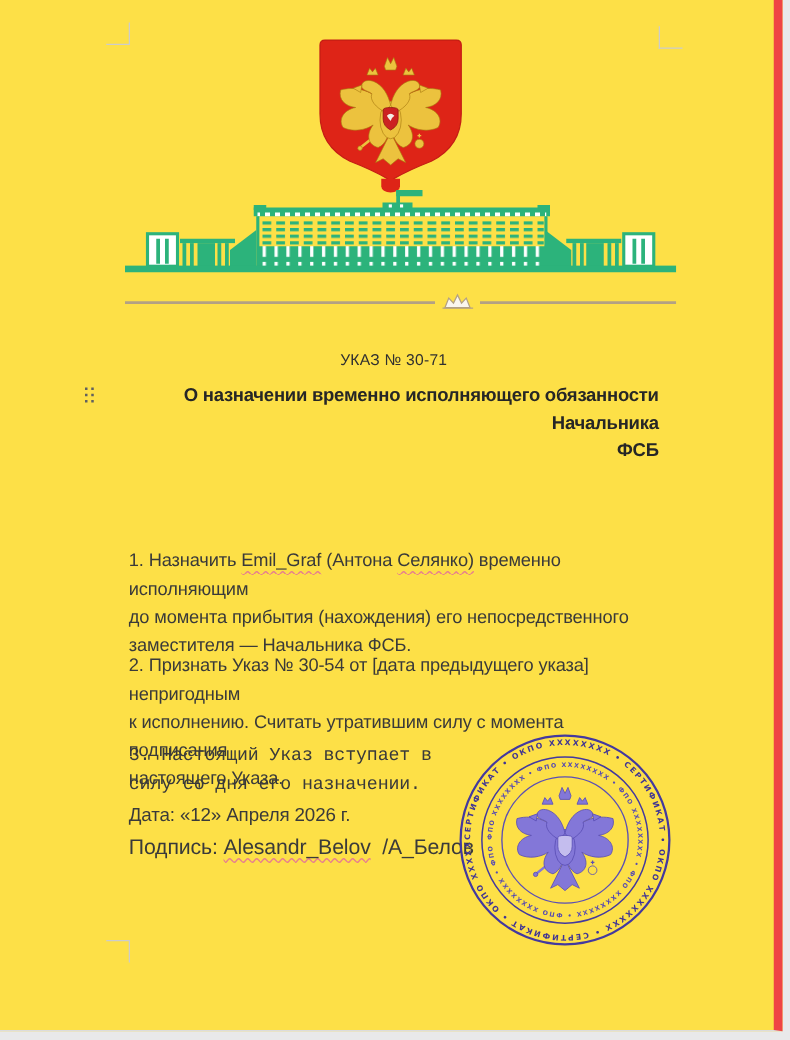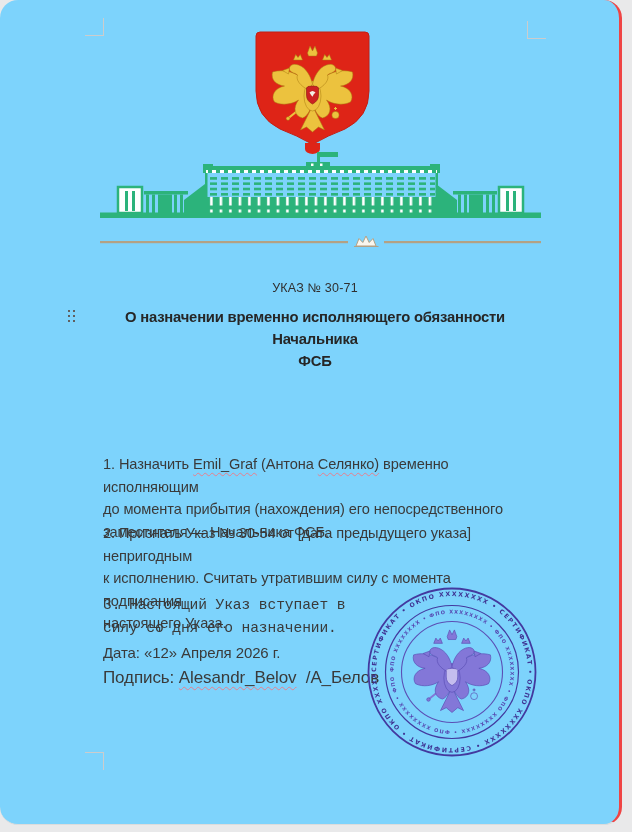--- a/index.html
+++ b/index.html
@@ -4,39 +4,39 @@
 <style>
   html,body{margin:0;padding:0;}
   body{
     width:632px;height:832px;position:relative;overflow:hidden;
     background:#e9e9ea;
     font-family:"Liberation Sans","DejaVu Sans",sans-serif;
     color:#3a3a3a;
   }
   .page{
     position:absolute;left:0;top:0;width:619px;height:824px;
-    background:#7dd3fc;border-right:3px solid #ef4444;border-bottom:1px solid #dcdcdc;border-radius:18px;
+    background:#fde047;border-right:7px solid #ef4444;border-bottom:1px solid #dcdcdc;
   }
   .abs{position:absolute;}
   
   .crop{position:absolute;width:18px;height:17px;}
   .crop-tl{left:85px;top:18px;border-right:1px solid #cccccc;border-bottom:1px solid #cccccc;}
   .crop-tr{left:527px;top:21px;border-left:1px solid #cccccc;border-bottom:1px solid #cccccc;}
   .crop-bl{left:85px;top:752px;border-right:1px solid #cccccc;border-top:1px solid #cccccc;}
   
   .drag-handle{left:68px;top:310px;display:grid;grid-template-columns:2px 2px;grid-auto-rows:2px;column-gap:3px;row-gap:3px;cursor:grab;}
   .drag-handle span{width:2px;height:2px;background:#606060;display:block;}
   
   .tblock{left:103px;width:424px;font-size:14.6px;line-height:22.5px;letter-spacing:-0.1px;}
   .tblock .line{white-space:pre-wrap;}
   .center{text-align:center;}
   .doc-number{top:280px;font-size:12.5px;line-height:16px;letter-spacing:0.2px;color:#303030;}
-  .doc-title{top:306px;font-weight:bold;font-size:14.8px;line-height:22px;letter-spacing:-0.2px;color:#262626;}
+  .doc-title{top:306px;font-weight:bold;font-size:14.8px;line-height:22px;letter-spacing:-0.2px;color:#262626;text-align:right;}
   .intro{top:359px;}
-  .para1{top:453px;}
+  .para1{top:438px;}
   .para2{top:522px;}
   .para3{top:594px;width:280px;font-family:Liberation Mono, monospace;}
   .date-line{top:645px;font-size:15px;line-height:15px;width:300px;}
   .sig-line{top:670px;font-size:17px;line-height:15px;width:300px;}
   .misspell{
     text-decoration:underline;text-decoration-style:wavy;
     text-decoration-color:#e77f8e;text-decoration-thickness:1px;
     text-underline-offset:2.5px;
   }
   svg{display:block;}

